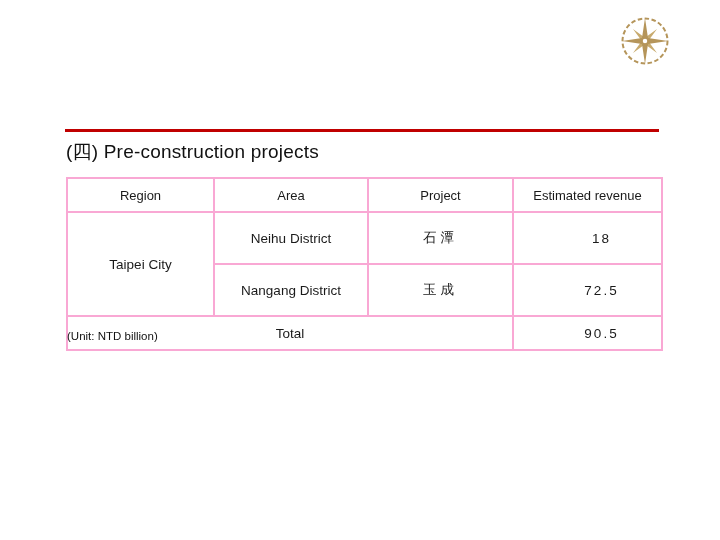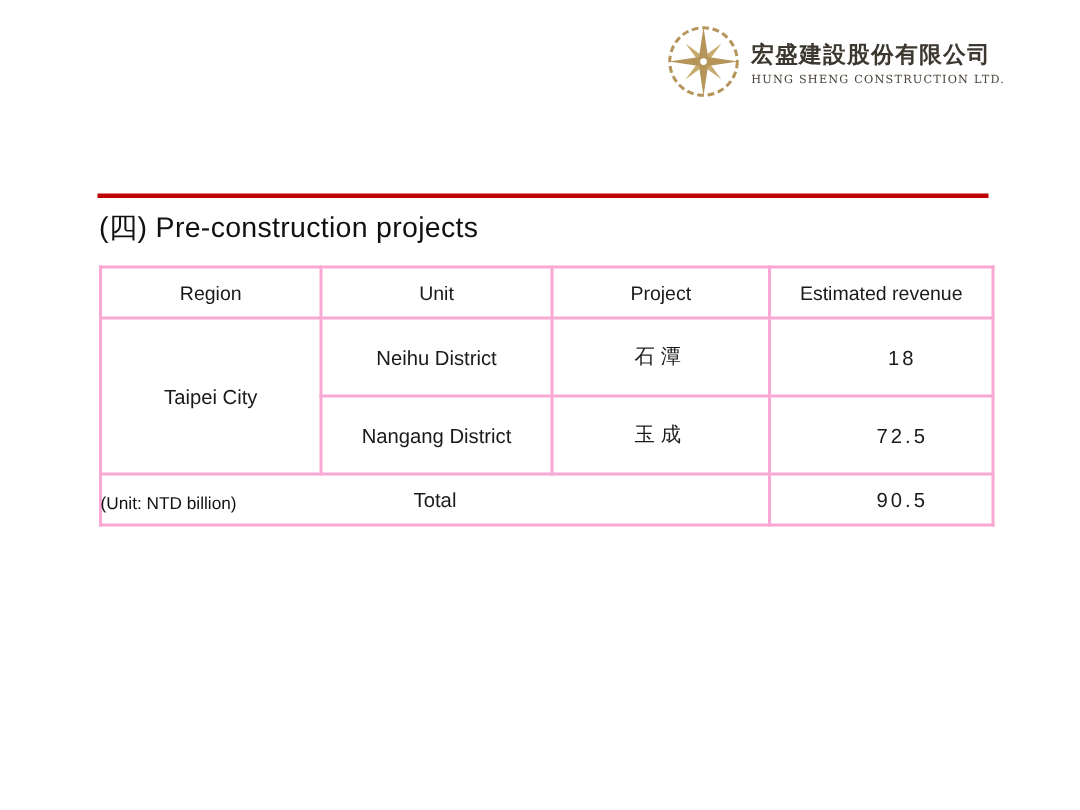--- a/index.html
+++ b/index.html
@@ -112,40 +112,36 @@
 
   <div class="logo-block">
     <span class="emblem">
       <svg width="50" height="50" viewBox="0 0 100 100" aria-hidden="true">
         <circle cx="50" cy="50" r="45" fill="none" stroke="#b5955a" stroke-width="4" stroke-dasharray="9 5"></circle>
         <polygon points="50,16 54.5,45.5 84,50 54.5,54.5 50,84 45.5,54.5 16,50 45.5,45.5" fill="#c8ab6e" transform="rotate(45 50 50)"></polygon>
         <polygon points="50,4 56,44 96,50 56,56 50,96 44,56 4,50 44,44" fill="#b5955a"></polygon>
         <circle cx="50" cy="50" r="6" fill="#ffffff" stroke="#b5955a" stroke-width="3"></circle>
       </svg>
     </span>
-    <div class="logo-text">
-      <div class="company-zh">宏盛建設股份有限公司</div>
-      <div class="company-en">HUNG SHENG CONSTRUCTION LTD.</div>
-    </div>
   </div>
 
   <div class="title-rule"></div>
   <h1 class="page-title">(四) Pre-construction projects</h1>
 
   <table class="projects">
     <colgroup>
       <col style="width:147px">
       <col style="width:154px">
       <col style="width:145px">
       <col style="width:149px">
     </colgroup>
     <thead>
       <tr>
         <th>Region</th>
-        <th>Unit</th>
+        <th>Area</th>
         <th>Project</th>
         <th>Estimated revenue</th>
       </tr>
     </thead>
     <tbody>
       <tr class="data-row">
         <td rowspan="2">Taipei City</td>
         <td>Neihu District</td>
         <td class="cjk">石潭</td>
         <td class="num">18</td>

